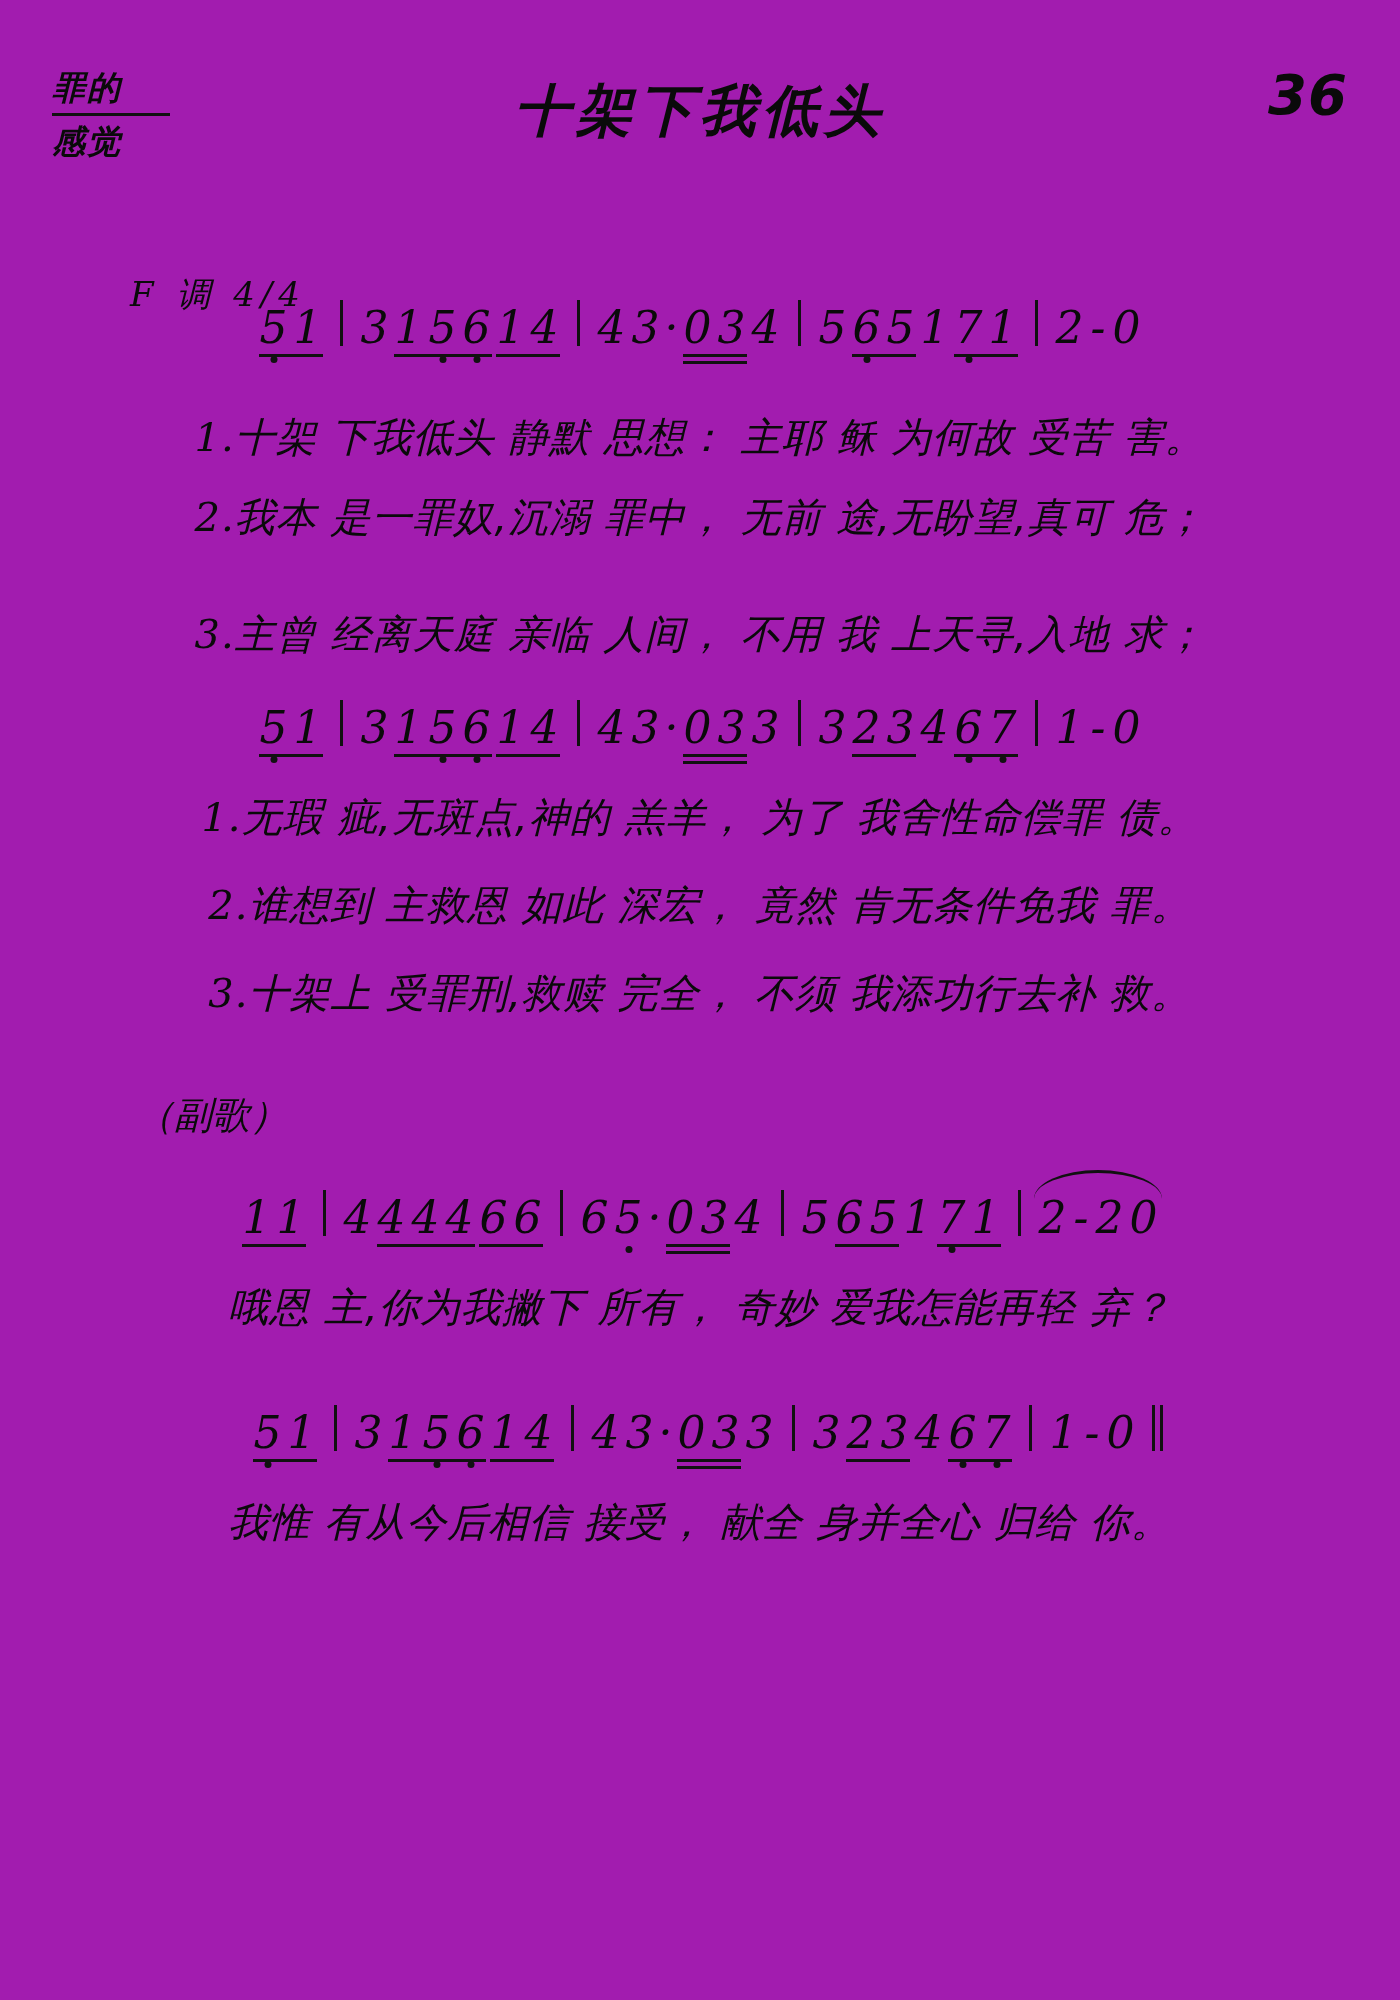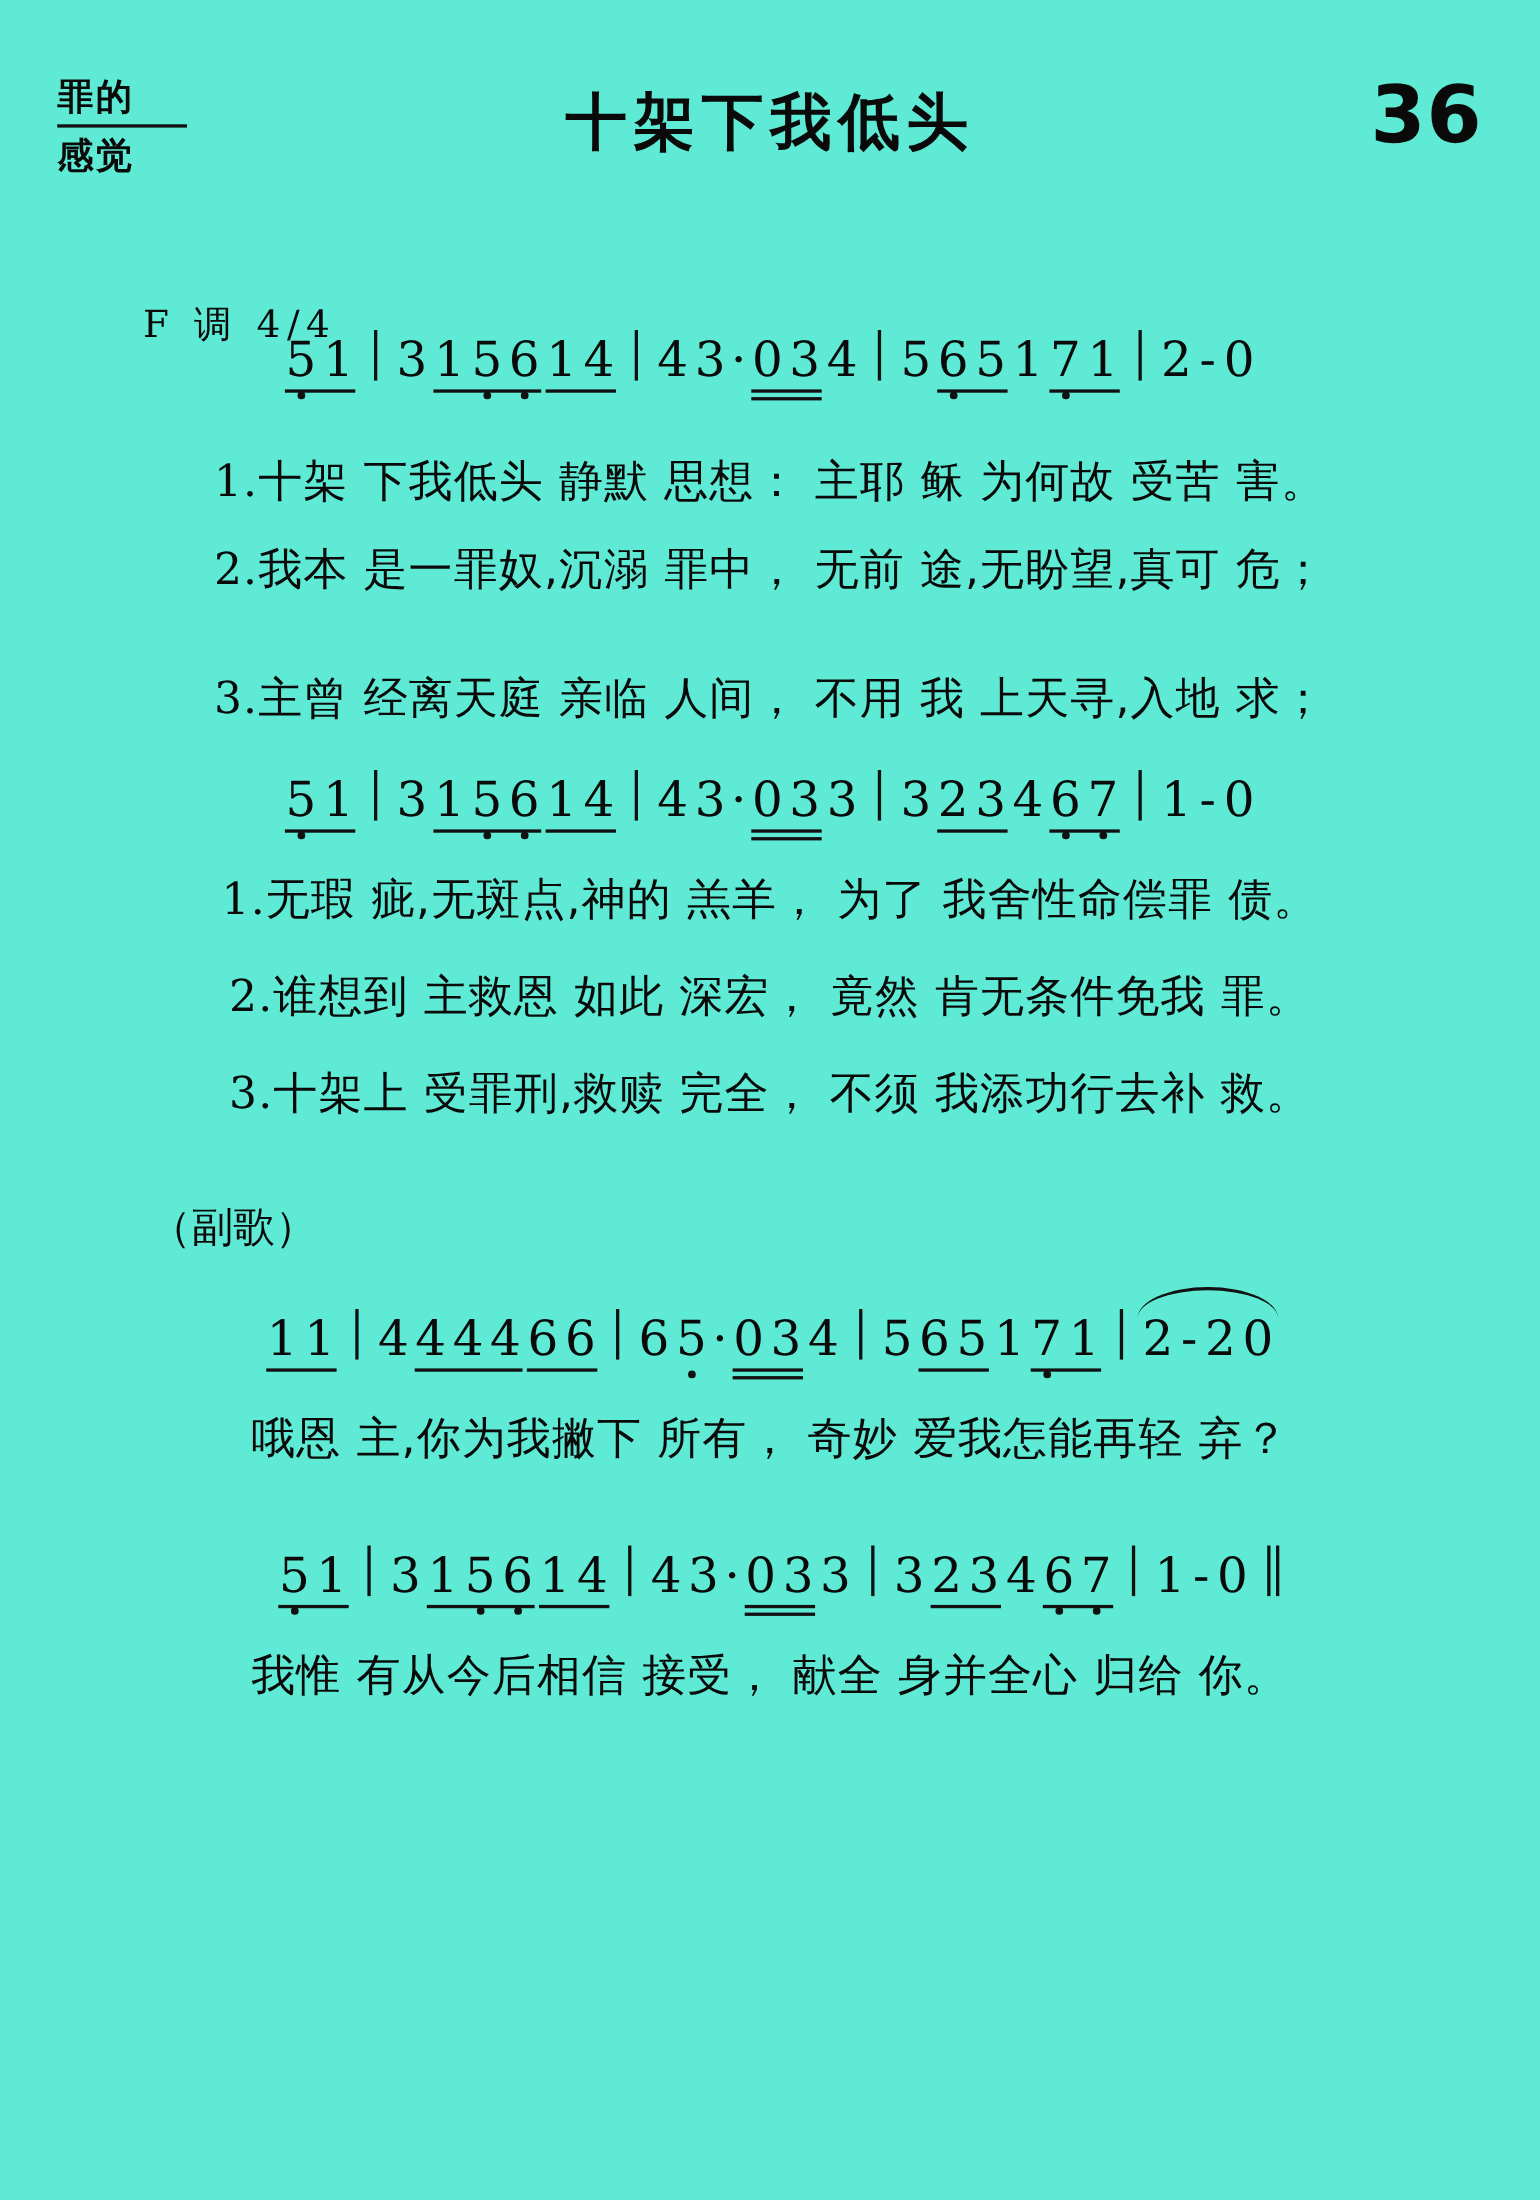--- a/index.html
+++ b/index.html
@@ -11,21 +11,22 @@
     width: 1400px;
     height: 2000px;
     position: relative;
     font-family: "DejaVu Sans", "Liberation Sans", sans-serif;
     color: #0a0a0a;
     overflow: hidden;
   }
   .page {
     position: absolute;
     inset: 0;
-    background: #5eead4;
+    background: #a21caf;
+    font-style: italic;
   }
 
   
   .corner-label {
     position: absolute;
     left: 52px;
     top: 66px;
     width: 150px;
     font-size: 33px;
     line-height: 1.35;
@@ -44,21 +45,21 @@
     top: 74px;
     text-align: center;
     font-size: 56px;
     font-weight: 700;
     letter-spacing: 6px;
   }
   .song-number {
     position: absolute;
     right: 52px;
     top: 62px;
-    font-size: 72px;
+    font-size: 56px;
     font-weight: 700;
     letter-spacing: 1px;
     font-family: "DejaVu Sans", "Liberation Sans", sans-serif;
   }
   .key-sig {
     position: absolute;
     left: 130px;
     top: 272px;
     font-size: 34px;
     letter-spacing: 6px;

